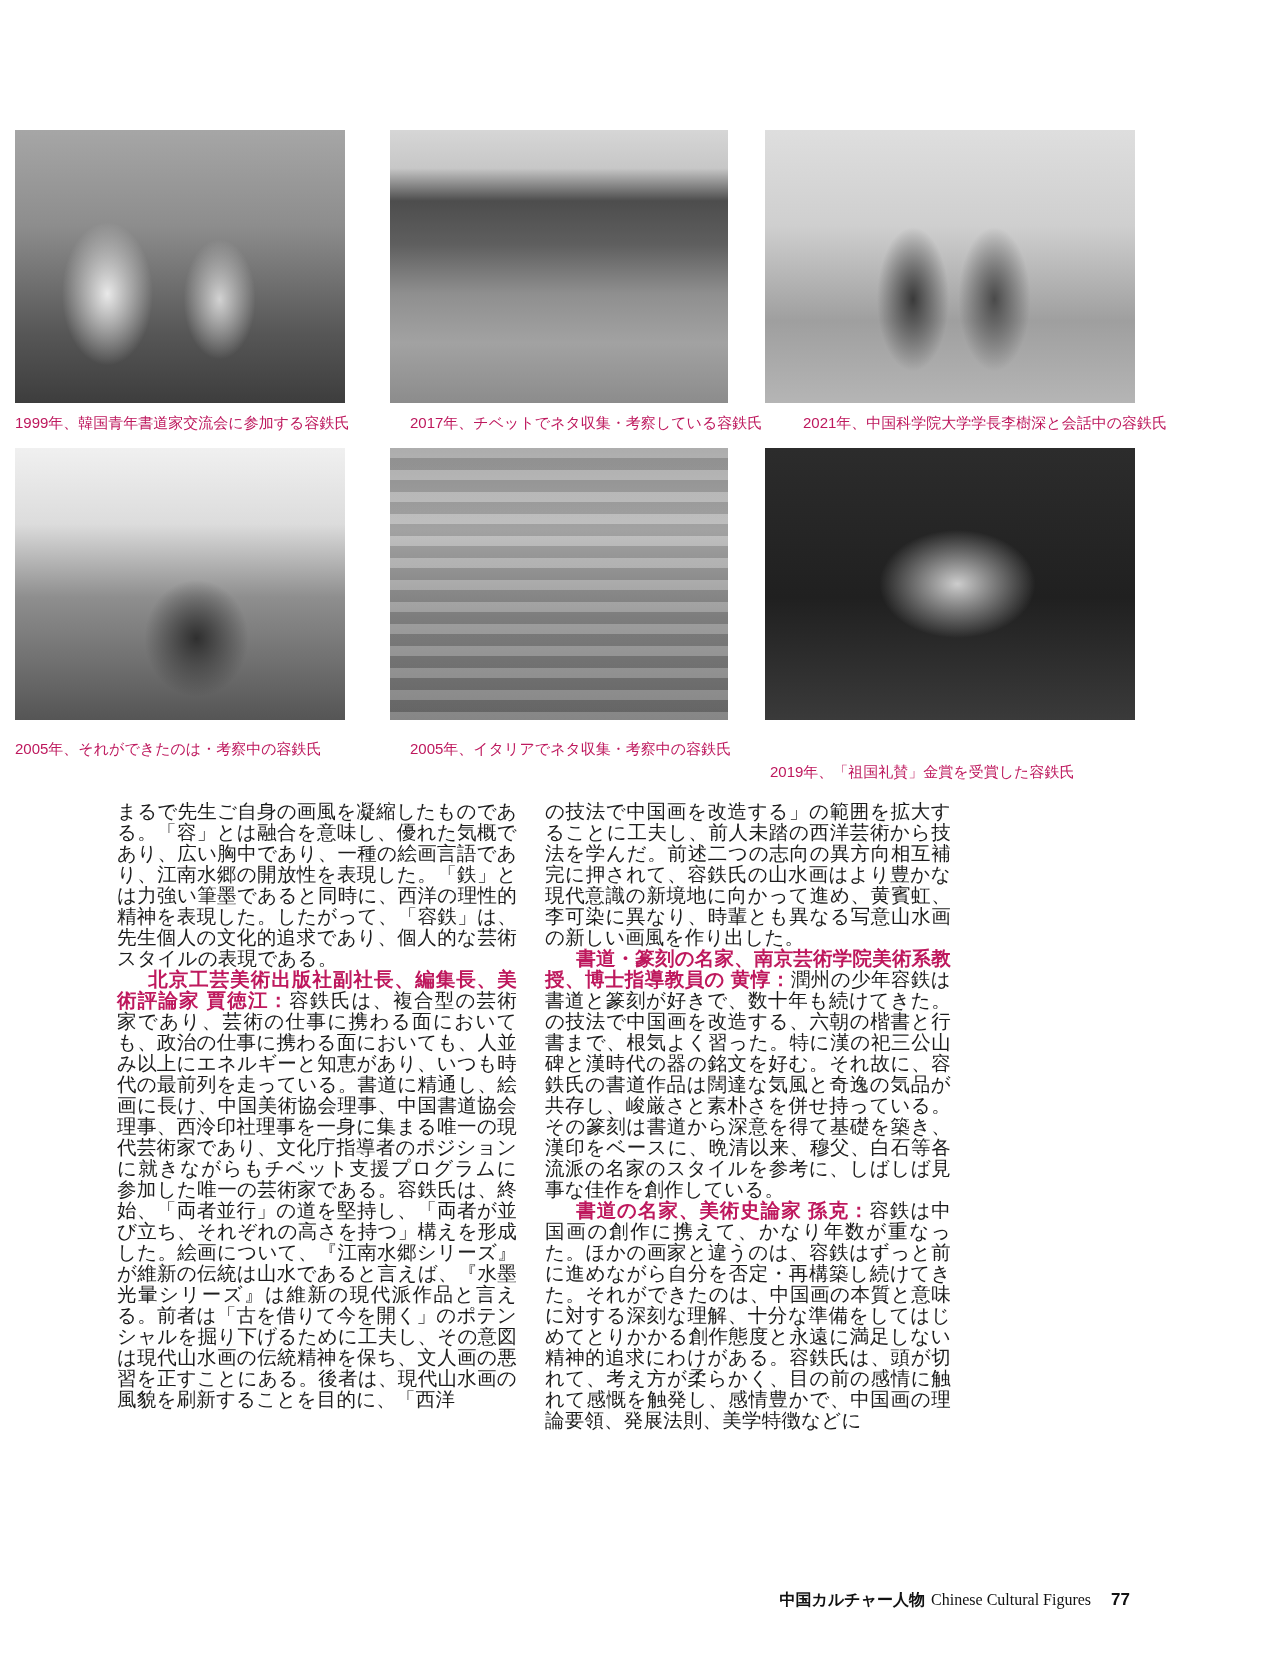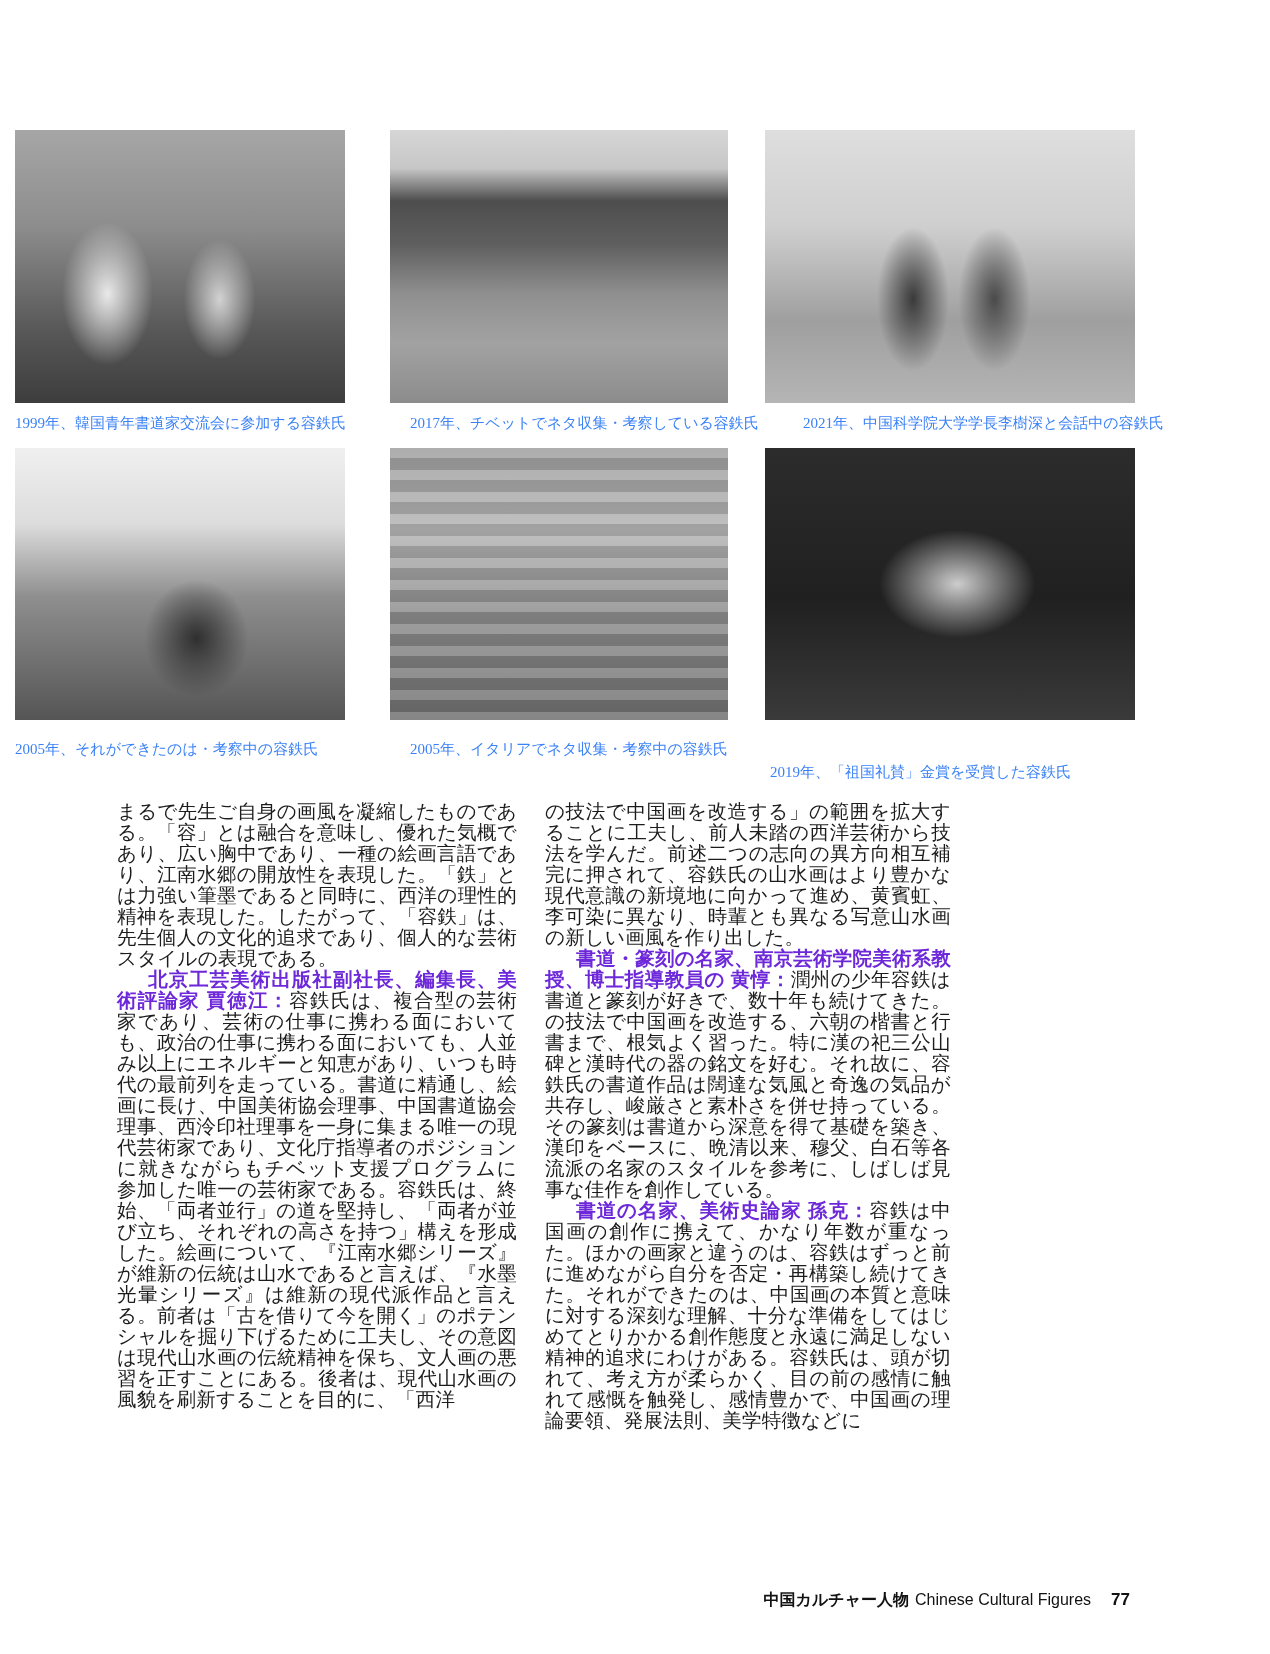--- a/index.html
+++ b/index.html
@@ -47,24 +47,24 @@
       linear-gradient(180deg, #9e9e9e 0%, #b4b4b4 30%, #8b8b8b 62%, #6f6f6f 100%);
   }
   .photo.p6 { left: 765px; top: 448px; width: 370px; height: 272px;
     background:
       radial-gradient(ellipse 130px 90px at 52% 50%, #cdcdcd 0%, rgba(205,205,205,0) 60%),
       linear-gradient(180deg, #2c2c2c 0%, #202020 55%, #3a3a3a 100%);
   }
 
   .caption {
     position: absolute;
-    font-family: Liberation Serif, serif;
+    font-family: Liberation Sans, sans-serif;
     font-size: 15px;
     line-height: 18px;
-    color: #3b82f6;
+    color: #be185d;
     white-space: nowrap;
   }
   .cap1 { left: 15px;  top: 414px; }
   .cap2 { left: 410px; top: 414px; }
   .cap3 { left: 803px; top: 414px; }
   .cap4 { left: 15px;  top: 740px; }
   .cap5 { left: 410px; top: 740px; }
   .cap6 { left: 770px; top: 740px; margin-top: 23px; }
 
   
@@ -78,35 +78,35 @@
     margin: 0;
     font-size: 19.5px;
     line-height: 21px;
     text-align: justify;
     letter-spacing: 0.2px;
   }
   .col p.indent { text-indent: 1.6em; }
   .lead {
     font-family: "Liberation Sans", sans-serif;
     font-weight: bold;
-    color: #6d28d9;
+    color: #be185d;
   }
 
   
   .footer {
     position: absolute;
     top: 1590px;
     right: 140px;
     font-family: "Liberation Sans", sans-serif;
     font-size: 16px;
     color: #111;
     white-space: nowrap;
   }
   .footer .jp  { font-weight: bold; }
-  .footer .en  { font-weight: normal; margin-left: 6px; }
+  .footer .en  { font-weight: normal; margin-left: 6px; font-family: Liberation Serif, serif; }
   .footer .num { font-weight: bold; font-size: 17px; margin-left: 20px; }
 </style>
 </head>
 <body>
 
 <div class="page">
 
   <div class="photo p1"></div>
   <div class="photo p2"></div>
   <div class="photo p3"></div>

